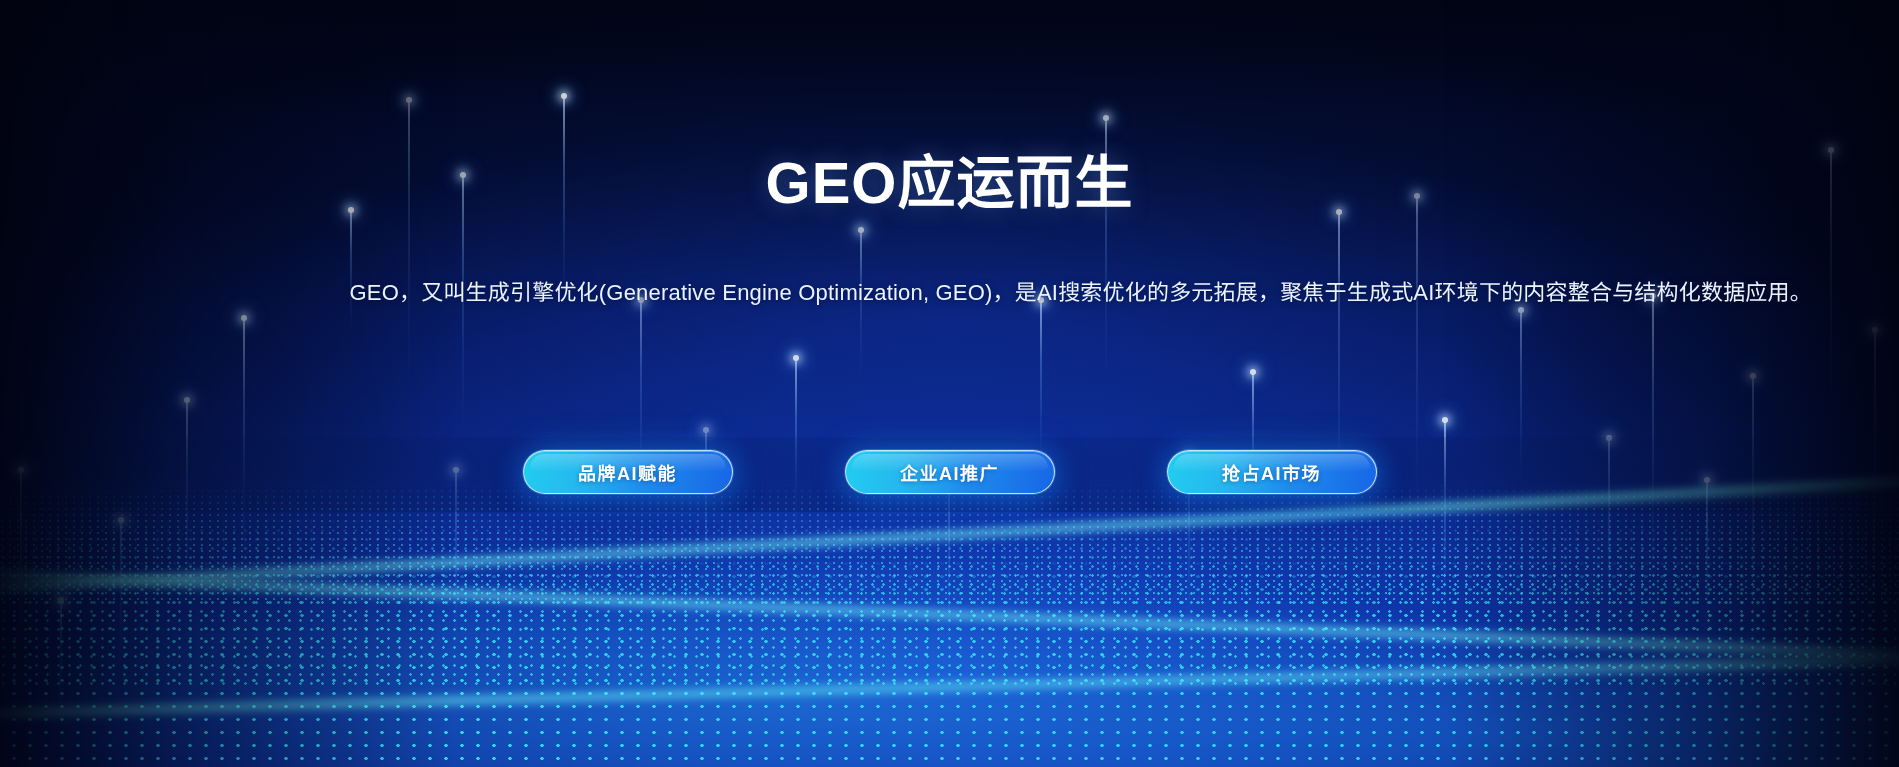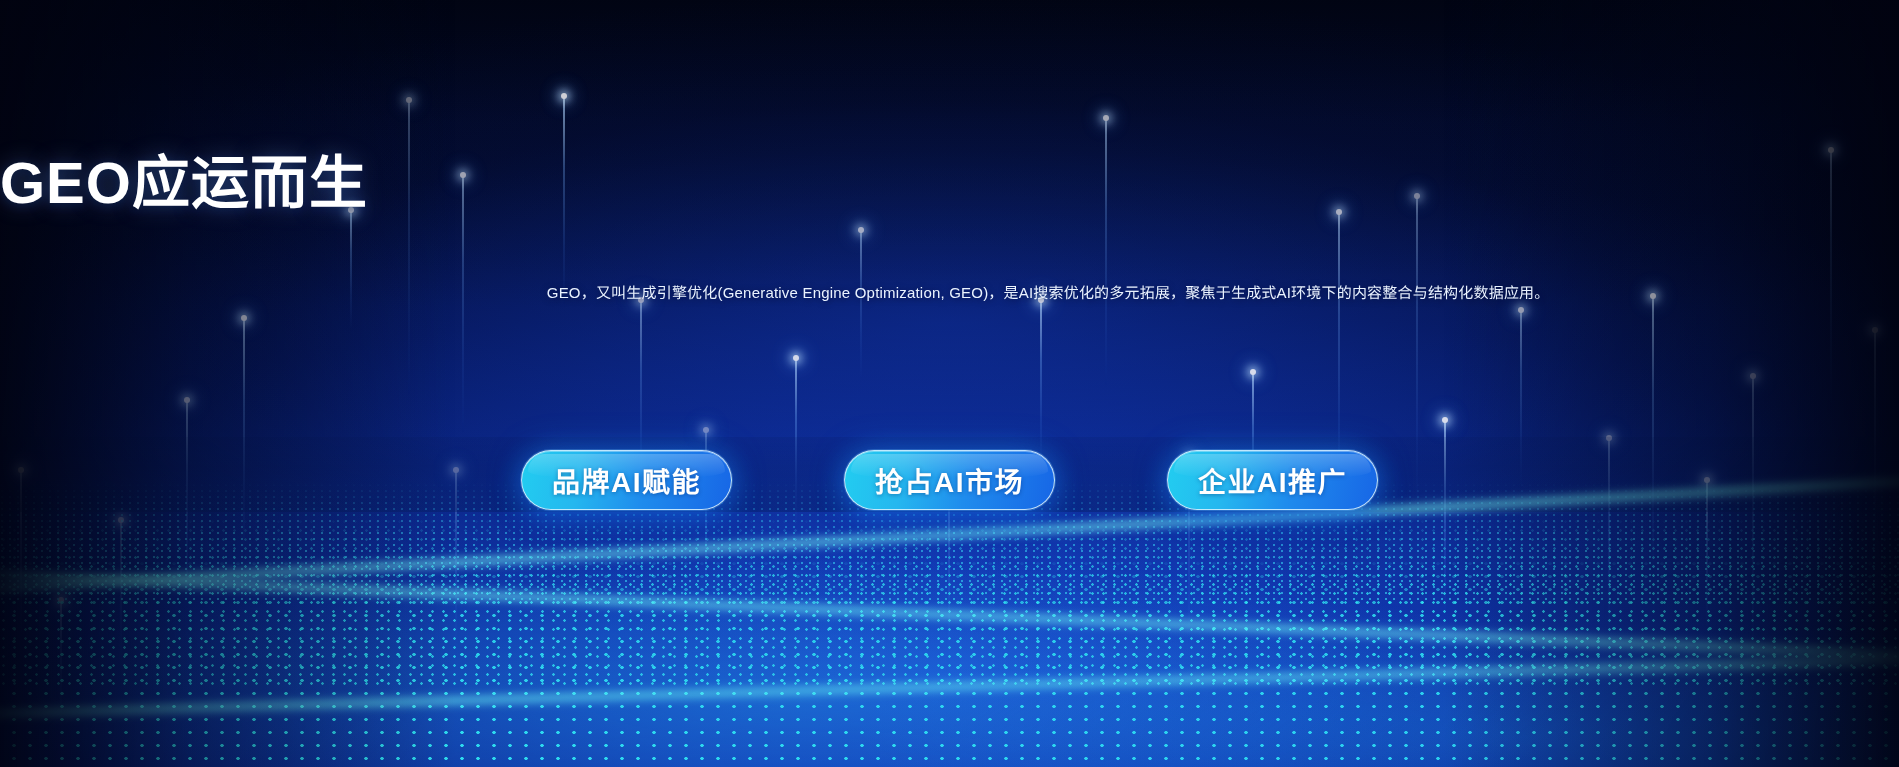--- a/index.html
+++ b/index.html
@@ -118,65 +118,65 @@
     background:linear-gradient(180deg, rgba(2,9,38,0) 0%, rgba(4,22,80,.25) 60%, rgba(6,30,100,.45) 100%);
     pointer-events:none;
   }
 
   
   .content{position:absolute; inset:0; z-index:20;}
 
   .hero-title{
     position:absolute;
     left:0; right:0; top:112px;
-    text-align:left;
+    text-align:center;
     color:#ffffff;
     font-size:58px;
     font-weight:700;
     letter-spacing:1px;
     line-height:1.12;
     text-shadow:0 0 22px rgba(120,180,255,.35), 0 2px 10px rgba(0,20,70,.6);
     white-space:nowrap;
   }
 
   .hero-desc{
     position:absolute;
     left:50%; transform:translateX(-50%);
     top:274px;
     width:1200px;
-    text-align:right;
+    text-align:center;
     color:#eaf3ff;
-    font-size:15px;
+    font-size:22px;
     line-height:37px;
     letter-spacing:.2px;
     text-shadow:0 1px 6px rgba(0,16,60,.75);
   }
   .hero-desc .line{display:block; white-space:nowrap;}
 
   .cta-row{
     position:absolute;
     left:0; right:0; top:450px;
     display:flex;
     justify-content:center;
     align-items:center;
     gap:112px;
   }
   .cta-btn{
     position:relative;
     min-width:210px;
-    height:60px;
+    height:44px;
     padding:0 30px;
     display:flex;
     align-items:center;
     justify-content:center;
     border-radius:34px;
     border:1.5px solid rgba(215,240,255,.88);
     background:linear-gradient(100deg, #22cdf0 0%, #25b7ef 28%, #1f8ced 58%, #1766e6 100%);
     color:#ffffff;
-    font-size:28px;
+    font-size:18px;
     font-weight:700;
     letter-spacing:1.5px;
     white-space:nowrap;
     cursor:pointer;
     box-shadow:
       0 0 0 1px rgba(120,200,255,.25),
       0 6px 26px rgba(12,90,220,.55),
       0 0 34px rgba(40,170,250,.35),
       inset 0 1px 0 rgba(255,255,255,.35);
     text-shadow:0 1px 4px rgba(0,40,110,.45);
@@ -253,18 +253,18 @@
   <div class="content">
 
     <h1 class="hero-title">GEO应运而生</h1>
 
     <div class="hero-desc">
       <span class="line">GEO，又叫生成引擎优化(Generative Engine Optimization, GEO)，是AI搜索优化的多元拓展，聚焦于生成式AI环境下的内容整合与结构化数据应用。</span>
     </div>
 
     <div class="cta-row">
       <button class="cta-btn">品牌AI赋能</button>
+      <button class="cta-btn">企业AI推广</button>
       <button class="cta-btn">抢占AI市场</button>
-      <button class="cta-btn">企业AI推广</button>
     </div>
 
   </div>
 </div>
 
 </body></html>

